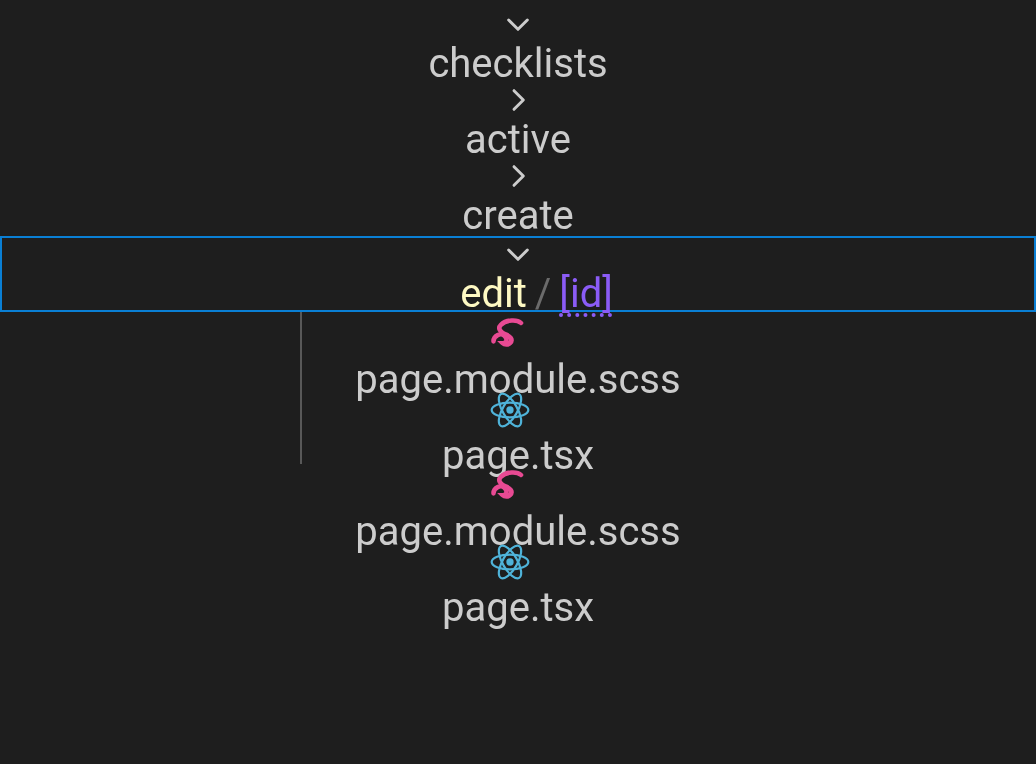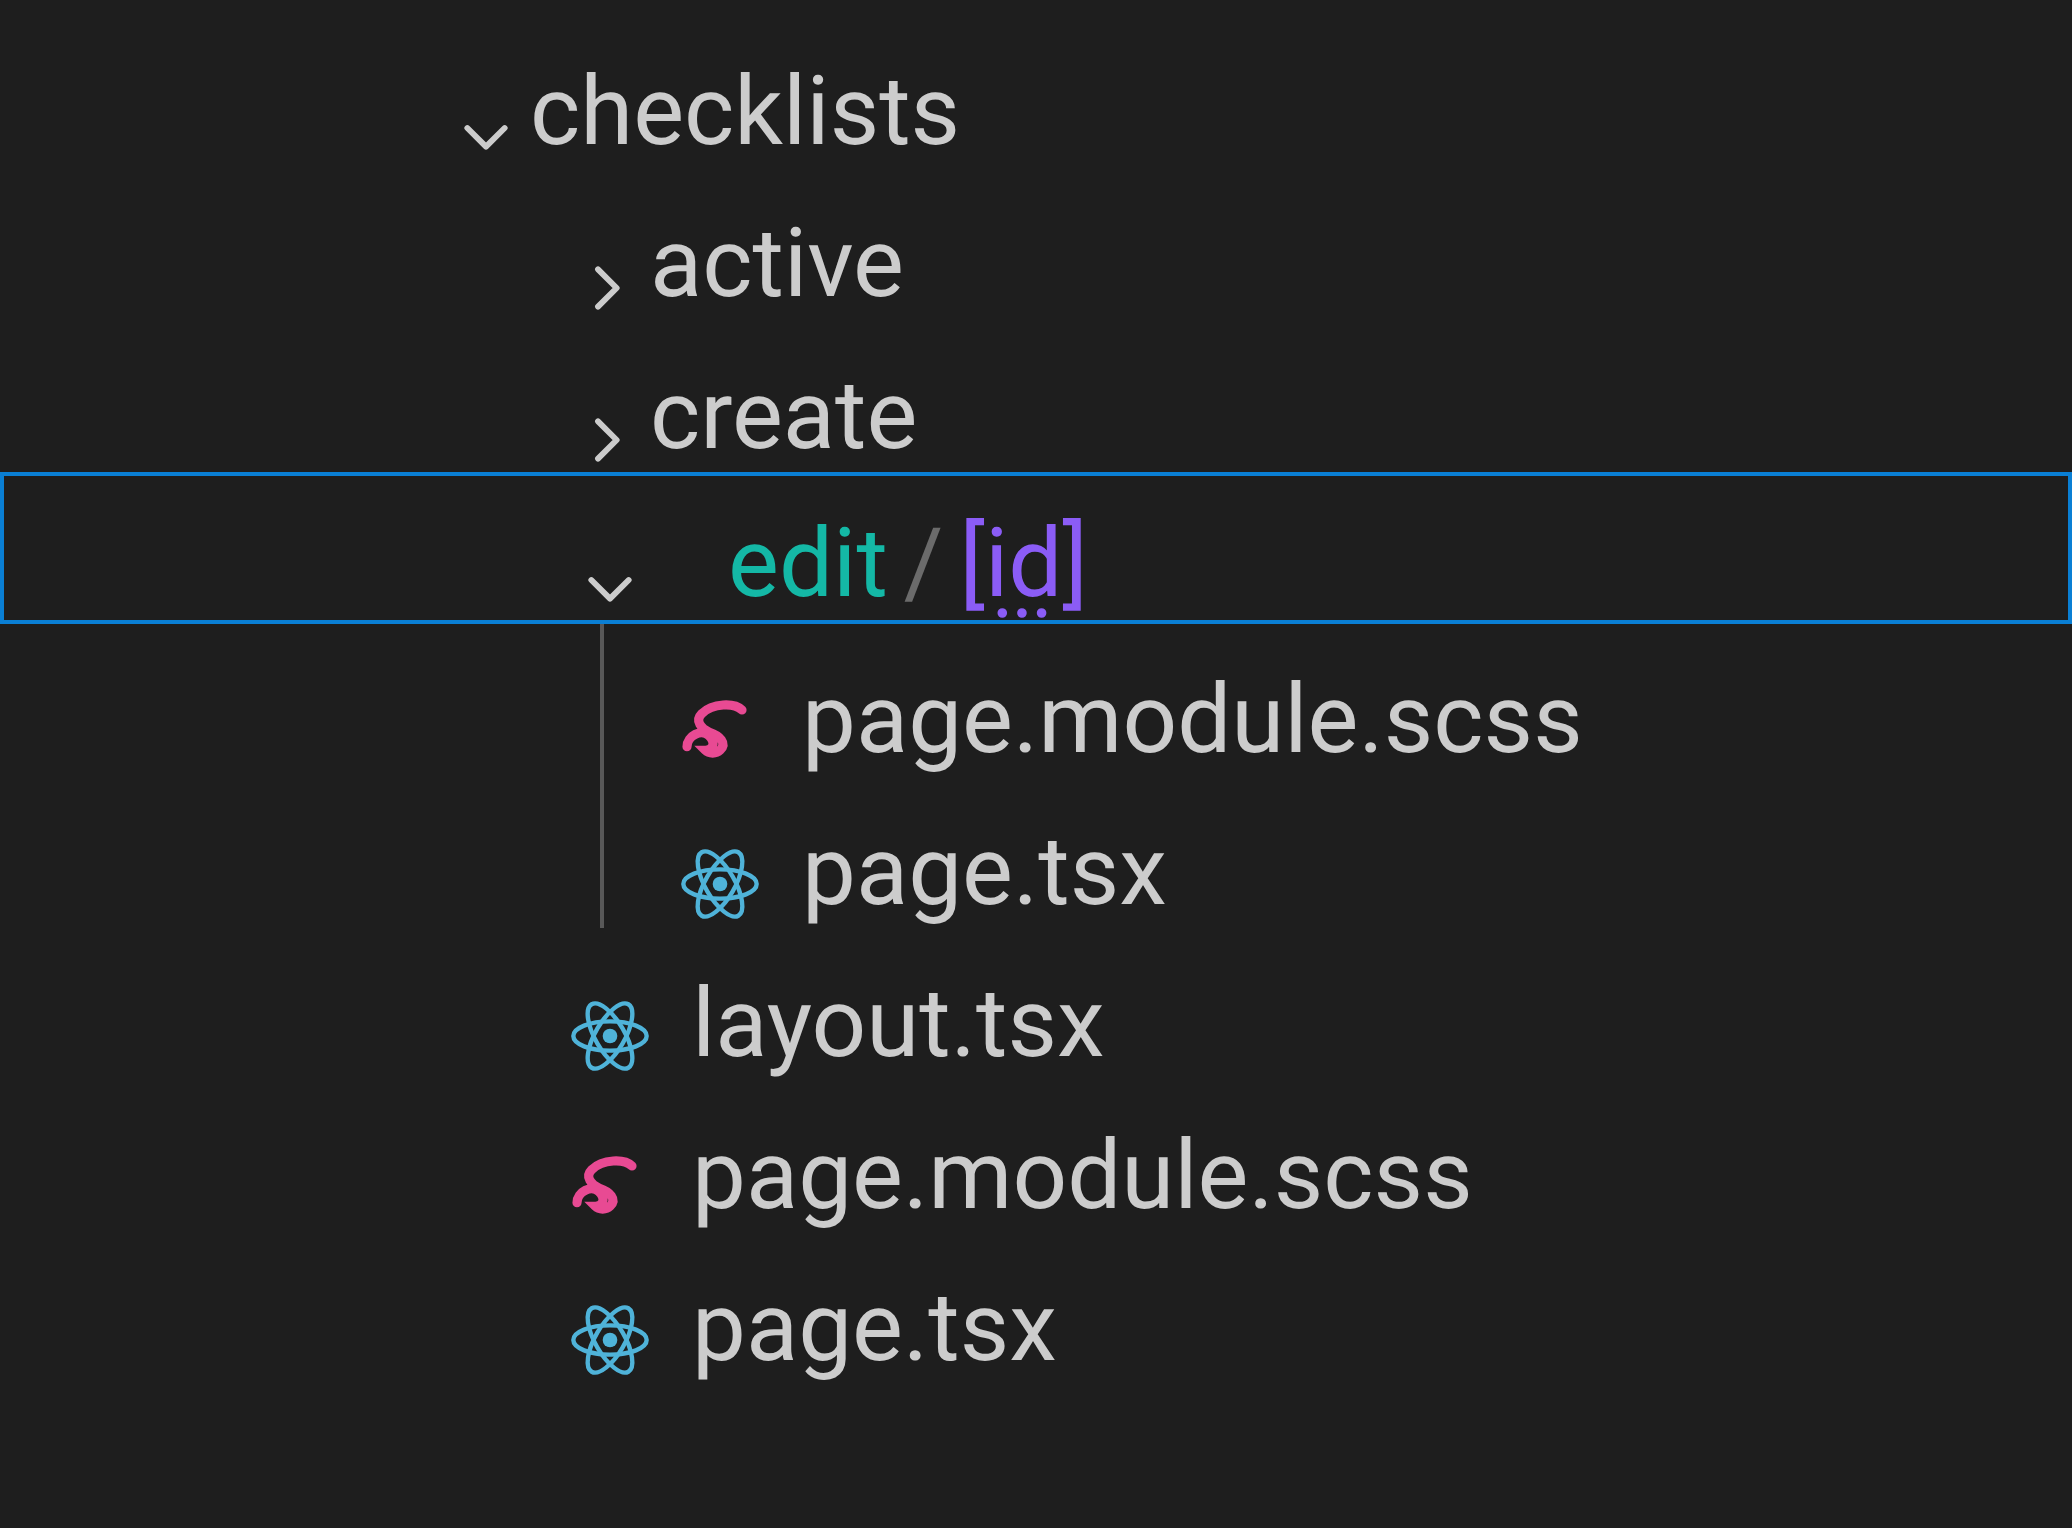--- a/index.html
+++ b/index.html
@@ -15,26 +15,27 @@
       font-family: -apple-system, BlinkMacSystemFont, "Segoe UI", Roboto, sans-serif;
       overflow: hidden;
     }
 
     .tree {
       padding-top: 8px;
     }
 
     .tree-row {
       display: flex;
-      align-items: flex-end;
+      align-items: center;
       height: 76px;
-      font-size: 48px;
+      font-size: 40px;
       color: #cccccc;
       cursor: pointer;
       position: relative;
+      flex-direction: column;
     }
 
     .tree-row.selected {
       border: 2px solid #0a7fd4;
     }
 
     .indent {
       flex-shrink: 0;
     }
 
@@ -57,21 +58,21 @@
       justify-content: center;
       flex-shrink: 0;
       margin-right: 16px;
     }
 
     .label {
       white-space: nowrap;
     }
 
     .label .edit-part {
-      color: #14b8a6;
+      color: #fef9c3;
       margin-left: 37px;
     }
 
     .label .slash {
       color: #6b6b6b;
       margin: 0 8px;
     }
 
     .label .id-part {
       color: #8b5cf6;
@@ -198,49 +199,37 @@
           <circle class="core" cx="12" cy="12" r="2"></circle>
           <ellipse cx="12" cy="12" rx="10" ry="4"></ellipse>
           <ellipse cx="12" cy="12" rx="10" ry="4" transform="rotate(60 12 12)"></ellipse>
           <ellipse cx="12" cy="12" rx="10" ry="4" transform="rotate(120 12 12)"></ellipse>
         </svg>
       </div>
       <span class="label">page.tsx</span>
     </div>
   </div>
 
+
+  <div class="tree-row">
+    <div class="indent indent-1"></div>
+    <div class="icon-slot sass-icon">
+      <svg viewBox="0 0 24 24">
+        <path d="M18 6c-2-2-8-2-11 1-2 2 0 4 2 5 3 1 5 3 3 5-1 1-3 1-4 0 2 0 3-2 1-4-2-2-6 0-6 3"></path>
+      </svg>
+    </div>
+    <span class="label">page.module.scss</span>
+  </div>
+
   <div class="tree-row">
     <div class="indent indent-1"></div>
     <div class="icon-slot react-icon">
       <svg viewBox="0 0 24 24">
         <circle class="core" cx="12" cy="12" r="2"></circle>
         <ellipse cx="12" cy="12" rx="10" ry="4"></ellipse>
         <ellipse cx="12" cy="12" rx="10" ry="4" transform="rotate(60 12 12)"></ellipse>
         <ellipse cx="12" cy="12" rx="10" ry="4" transform="rotate(120 12 12)"></ellipse>
       </svg>
     </div>
-    <span class="label">layout.tsx</span>
-  </div>
-
-  <div class="tree-row">
-    <div class="indent indent-1"></div>
-    <div class="icon-slot sass-icon">
-      <svg viewBox="0 0 24 24">
-        <path d="M18 6c-2-2-8-2-11 1-2 2 0 4 2 5 3 1 5 3 3 5-1 1-3 1-4 0 2 0 3-2 1-4-2-2-6 0-6 3"></path>
-      </svg>
-    </div>
-    <span class="label">page.module.scss</span>
-  </div>
-
-  <div class="tree-row">
-    <div class="indent indent-1"></div>
-    <div class="icon-slot react-icon">
-      <svg viewBox="0 0 24 24">
-        <circle class="core" cx="12" cy="12" r="2"></circle>
-        <ellipse cx="12" cy="12" rx="10" ry="4"></ellipse>
-        <ellipse cx="12" cy="12" rx="10" ry="4" transform="rotate(60 12 12)"></ellipse>
-        <ellipse cx="12" cy="12" rx="10" ry="4" transform="rotate(120 12 12)"></ellipse>
-      </svg>
-    </div>
     <span class="label">page.tsx</span>
   </div>
 
 </div>
 
 </body></html>

